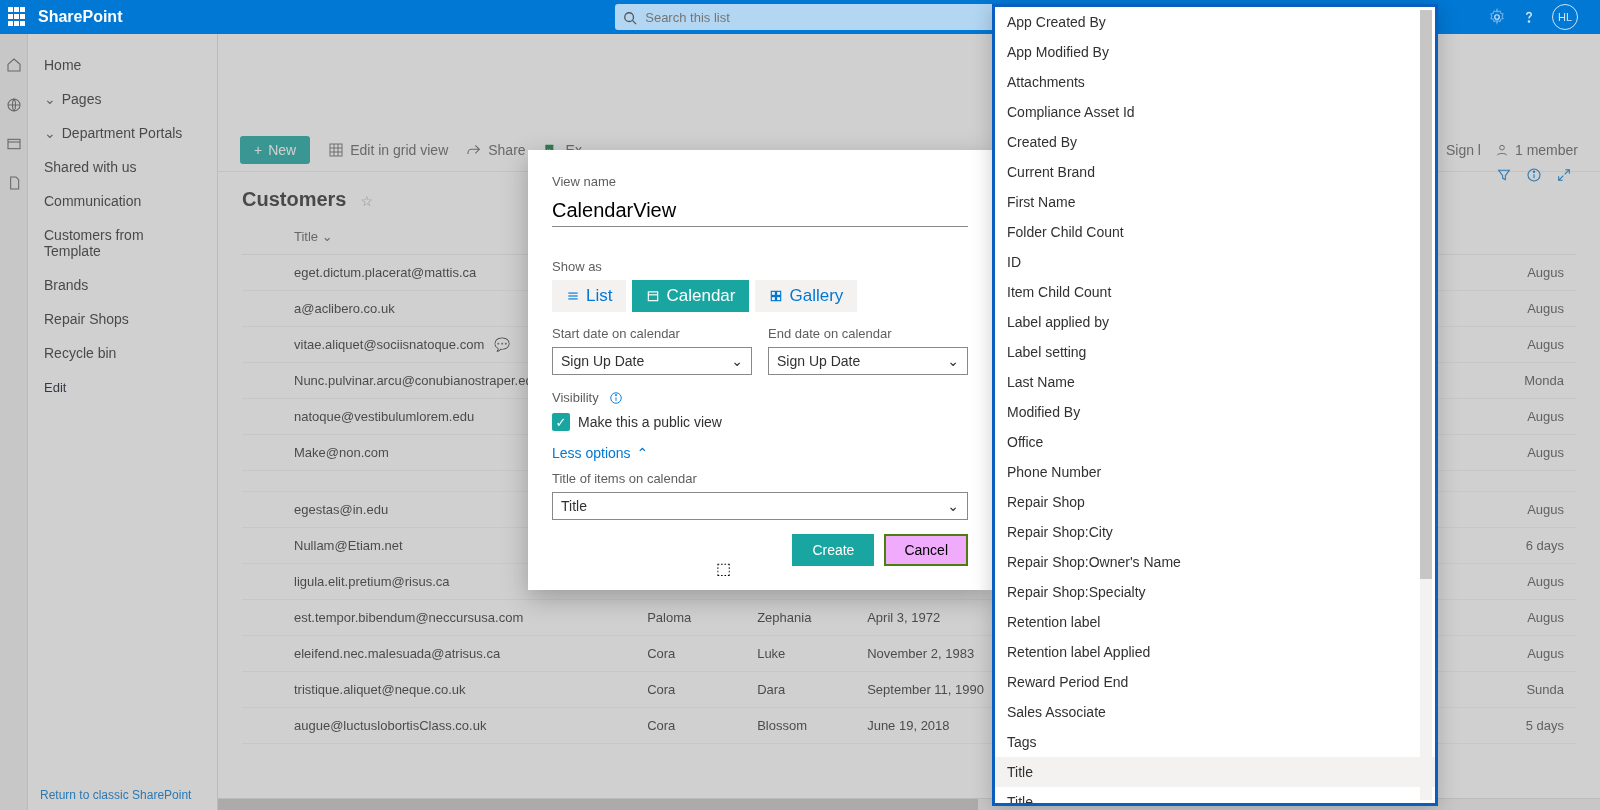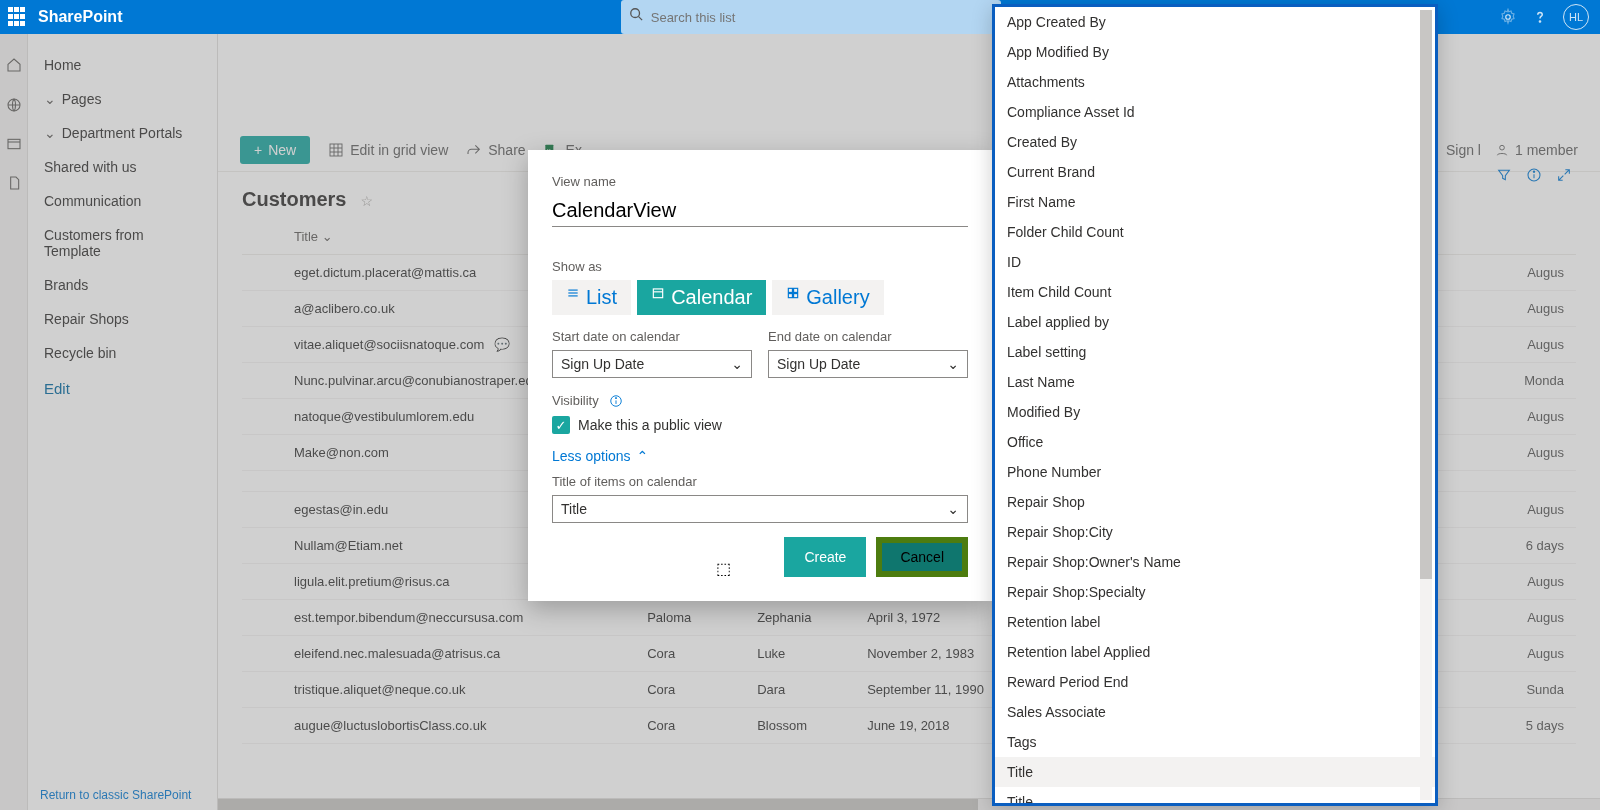--- a/index.html
+++ b/index.html
@@ -2,40 +2,40 @@
 <html><head>
 <meta charset="utf-8">
 <style>
 *{margin:0;padding:0;box-sizing:border-box;font-family:"Segoe UI",Arial,sans-serif}
 body{width:1600px;height:810px;overflow:hidden;position:relative;background:#fff;font-size:14px}
 .topbar{height:34px;background:#0078d4;display:flex;align-items:center;color:#fff;padding:0 8px}
 .waffle{width:20px;height:20px;display:flex;flex-wrap:wrap;gap:1px;margin-right:10px;cursor:pointer}
 .waffle span{width:5px;height:5px;background:#fff}
 .brand{font-size:16px;font-weight:700}
 .searchwrap{flex:1;display:flex;justify-content:center}
-.searchbox{width:380px;height:34px;background:#b3d6f2;border:none;border-radius:3px;padding:0 8px 0 30px;font-size:13px;color:#333}
+.searchbox{width:380px;height:26px;background:#b3d6f2;border:none;border-radius:3px;padding:0 8px 0 30px;font-size:13px;color:#333}
 .searchwrap-inner{position:relative}
 .sicon{position:absolute;left:8px;top:5px;color:#555}
-.topicons{display:flex;align-items:center;gap:14px;margin-right:3px}
+.topicons{display:flex;align-items:center;gap:14px;margin-right:14px}
 .topicons span{color:#cfe5f6;cursor:pointer}
 .avatar{width:26px;height:26px;border:1px solid #cfe5f6;border-radius:50%;display:flex;align-items:center;justify-content:center;font-size:11px;color:#cfe5f6}
 .page{display:flex;height:776px}
 .rail{width:28px;background:#f3f2f1;border-right:1px solid #e1dfdd;display:flex;flex-direction:column;align-items:center;gap:22px;padding-top:22px;color:#605e5c}
 .rail span{cursor:pointer}
 .sidecol{width:190px;border-right:1px solid #e1dfdd;display:flex;flex-direction:column}
 .sitehead{padding:10px 12px}
 .sitelinks{font-size:12px;color:#616161}
 .sitelinks span{margin-right:14px;cursor:pointer}
 .logo{margin-top:8px;width:110px;height:36px;background:#fff;position:relative}
 .logo::before{content:"";position:absolute;left:0;right:0;bottom:10px;height:2px;background:#c00;border-radius:50%/100%}
 .logo::after{content:"";position:absolute;left:12px;right:18px;bottom:14px;height:2px;background:#c00;border-radius:50%/100%}
 .nav{padding:14px 0 6px 0;font-size:14px;color:#323130;flex:1;overflow:auto}
 .nav a{display:block;padding:9px 16px;text-decoration:none;color:#323130;cursor:pointer}
 .nav a.exp::before{content:"⌄";display:inline-block;margin-right:6px;color:#605e5c;transform:rotate(0deg)}
-.nav .edit{color:#0369a1;padding:10px 16px;font-size:15px}
+.nav .edit{color:#0f172a;padding:10px 16px;font-size:13px}
 .returnlink{font-size:12px;color:#0078d4;padding:8px 12px;cursor:pointer}
 .main{flex:1;display:flex;flex-direction:column;overflow:hidden}
 .mbar{height:48px;border-bottom:1px solid #edebe9;display:flex;align-items:center;padding:0 22px;gap:18px;font-size:14px;color:#323130}
 .newbtn{background:#1aa6a0;color:#fff;border:none;padding:6px 14px;border-radius:3px;font-size:14px;display:flex;align-items:center;gap:6px;cursor:pointer}
 .mbar .ci{color:#616161;display:flex;align-items:center;gap:6px;cursor:pointer}
 .mright{margin-left:auto;display:flex;align-items:center;gap:14px;color:#616161}
 .mright .member{display:flex;align-items:center;gap:6px}
 .mtoolicons{display:flex;gap:14px;color:#0078d4}
 .listhead{padding:16px 24px 8px}
 .listtitle{font-size:20px;font-weight:700;color:#323130}
@@ -48,31 +48,31 @@
 .chaticon{color:#0078d4;margin-left:10px}
 .hscroll{height:12px;background:#f3f2f1;border-top:1px solid #e1dfdd;position:relative}
 .hscroll .thumb{position:absolute;left:0;width:55%;top:0;bottom:0;background:#c8c6c4}
 
 .scrim{position:absolute;left:0;top:34px;right:0;bottom:0;background:rgba(120,120,120,.35)}
 .modal{position:absolute;left:528px;top:150px;width:464px;background:#fff;box-shadow:0 8px 24px rgba(0,0,0,.25);padding:24px;font-size:14px;color:#323130}
 .modal label.lbl{font-size:13px;color:#605e5c;display:block;margin-bottom:6px}
 .vinput{width:100%;border:none;border-bottom:1px solid #8a8886;font-size:20px;padding:4px 0;margin-bottom:18px;outline:none}
 .section{margin-bottom:14px}
 .showas{display:flex;gap:6px}
-.showbtn{padding:6px 14px;border:none;background:#f3f2f1;color:#0078d4;display:flex;align-items:flex-start;gap:6px;cursor:pointer;font-size:20px}
+.showbtn{padding:6px 14px;border:none;background:#f3f2f1;color:#0078d4;display:flex;align-items:center;gap:6px;cursor:pointer;font-size:17px}
 .showbtn.active{background:#1aa6a0;color:#fff}
 .row2{display:flex;gap:16px}
 .row2>div{flex:1}
 .sel{width:100%;border:1px solid #8a8886;padding:5px 8px;font-size:14px;background:#fff;display:flex;justify-content:space-between;align-items:center;cursor:pointer}
 .chk{display:flex;align-items:center;gap:8px}
 .chkbox{width:18px;height:18px;background:#1aa6a0;color:#fff;display:flex;align-items:center;justify-content:center;font-size:13px;border-radius:2px}
 .less{color:#0078d4;font-size:14px;display:flex;align-items:center;gap:6px;cursor:pointer;margin:10px 0}
 .mbuttons{display:flex;justify-content:flex-end;gap:10px;margin-top:14px}
 .btn-p{background:#1aa6a0;color:#fff;border:none;padding:7px 20px;cursor:pointer;font-size:14px}
-.btn-s{background:#0f766e;border:6px solid #4d7c0f;padding:6px 18px;cursor:pointer;font-size:14px}
+.btn-s{background:#f0abfc;border:2px solid #4d7c0f;padding:6px 18px;cursor:pointer;font-size:14px}
 .cursor{position:absolute;left:716px;top:559px;font-size:16px;color:#000;pointer-events:none}
 
 .ddpane{position:absolute;left:992px;top:4px;width:446px;bottom:4px;background:#fff;border:3px solid #0a5ec0;box-shadow:0 4px 20px rgba(0,0,0,.2);z-index:50;display:flex;flex-direction:column}
 .ddlist{flex:1;overflow:auto}
 .ddlist div{padding:7px 12px;font-size:14px;cursor:pointer;color:#323130}
 .ddlist div:hover,.ddlist div.hov{background:#f3f2f1}
 .ddscroll{width:12px;background:#f3f2f1;position:absolute;right:3px;top:3px;bottom:3px}
 .ddscroll .dthumb{position:absolute;left:0;right:0;top:0;height:72%;background:#c8c6c4}
 svg{display:inline-block;vertical-align:middle}
 </style>

